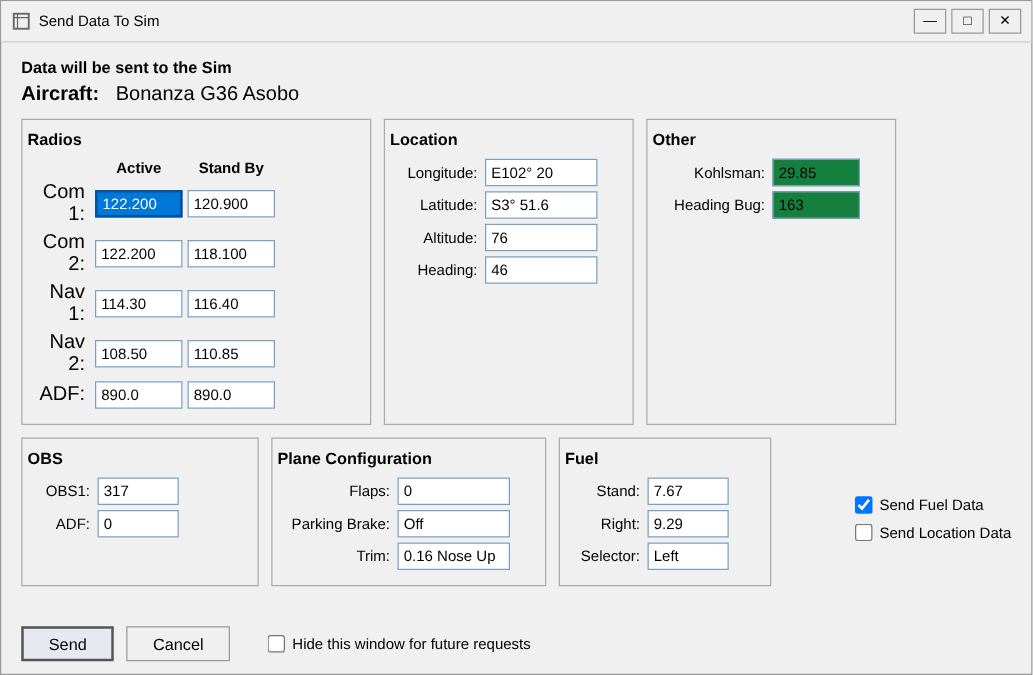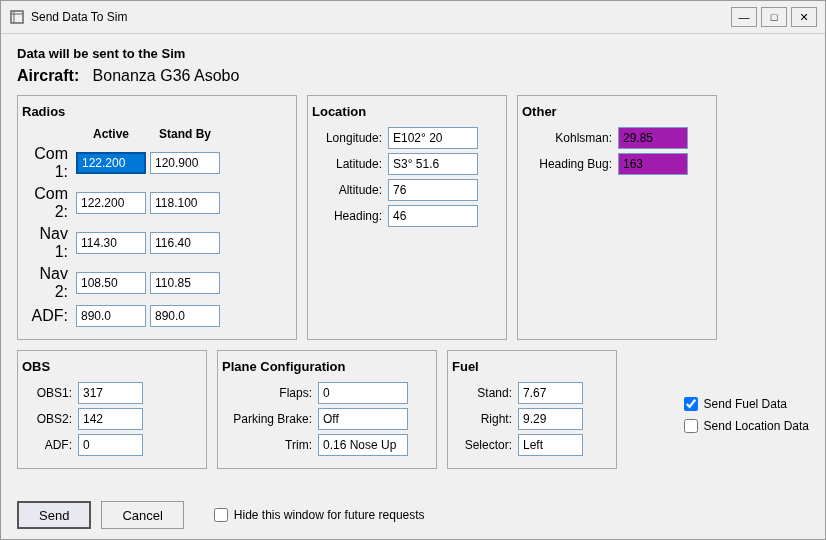--- a/index.html
+++ b/index.html
@@ -170,21 +170,21 @@
       width: 90px;
       text-align: right;
       font-size: 12px;
     }
     .other-input {
       width: 70px;
       height: 22px;
       border: 1px solid #7a9fc0;
       padding: 1px 4px;
       font-size: 12px;
-      background: #a21caf;
+      background: #15803d;
     }
 
     
     .bottom-row {
       display: flex;
       gap: 10px;
       margin-bottom: 10px;
     }
 
     
@@ -417,24 +417,20 @@
     </div>
 
     <div class="bottom-row">
 
       <div class="section-box obs-box">
         <div class="section-title">OBS</div>
         <div id="obs-rows">
             <div class="obs-row">
     <span class="obs-label">OBS1:</span>
     <input class="obs-input" value="317" readonly="" style="">
-  </div>
-            <div class="obs-row">
-    <span class="obs-label">OBS2:</span>
-    <input class="obs-input" value="142" readonly="" style="">
   </div>
             <div class="obs-row">
     <span class="obs-label">ADF:</span>
     <input class="obs-input" value="0" readonly="" style="">
   </div>
           </div>
       </div>
 
       <div class="section-box plane-box">
         <div class="section-title">Plane Configuration</div>

